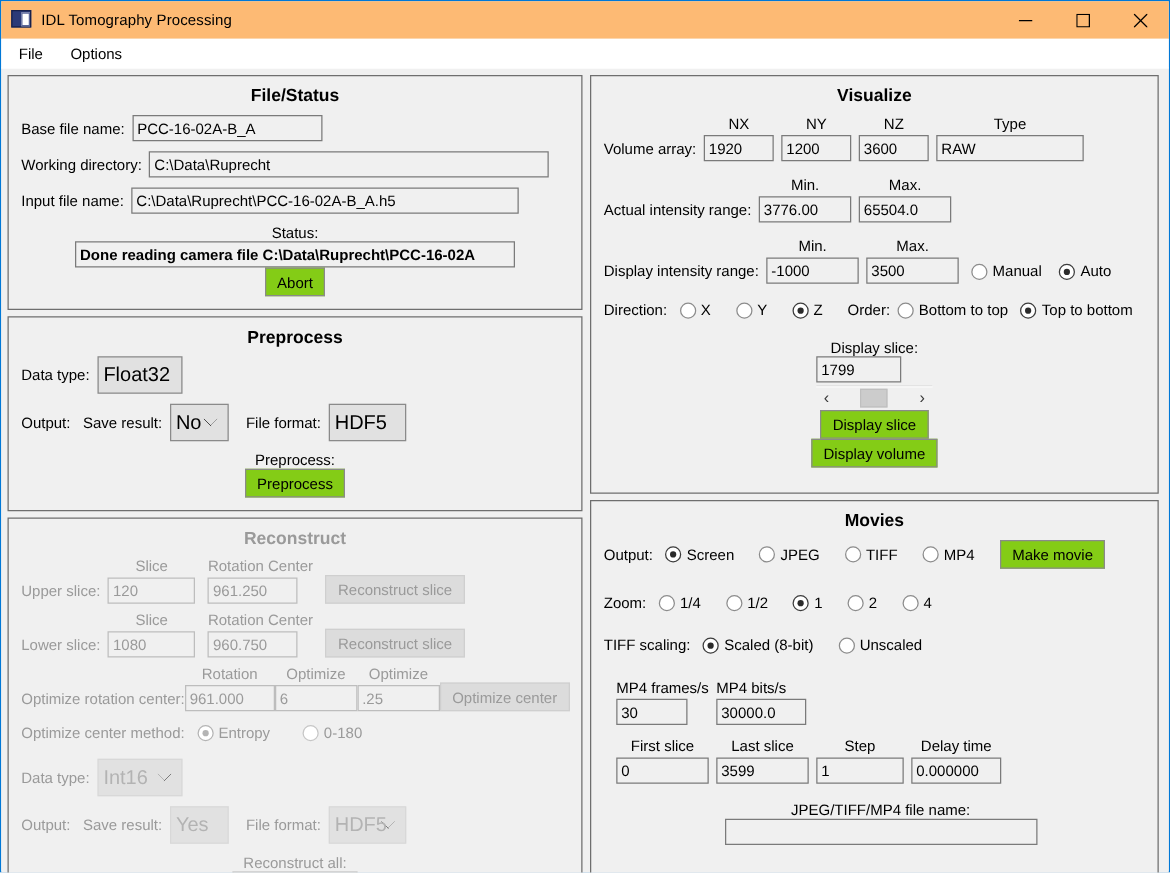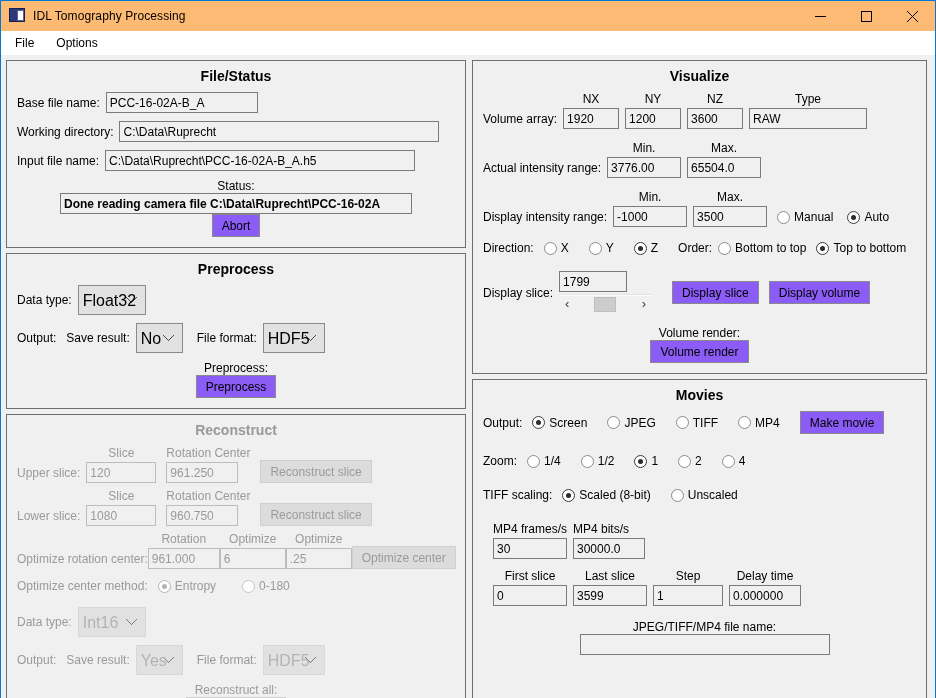--- a/index.html
+++ b/index.html
@@ -80,21 +80,21 @@
   
   .tin {
     border:1px solid #7a7a7a; background:#f0f0f0;
     height:21px; font-family:"Liberation Sans", sans-serif;
     font-size:12px; color:#000; padding:0 3px; outline:none;
   }
   .tin:disabled { color:#9a9a9a; border-color:#bdbdbd; background:#f0f0f0; }
   .tin.bold { font-weight:bold; }
   
   .btn {
-    border:1px solid #8a8a8a; background:#8b5cf6;
+    border:1px solid #8a8a8a; background:#84cc16;
     height:23px; padding:0 9px; font-family:"Liberation Sans", sans-serif;
     font-size:12px; color:#000; cursor:default; white-space:nowrap;
   }
   .btn:disabled { color:#9a9a9a; border-color:#cfcfcf; background:#dcdcdc; }
   
   .sel {
     border:1px solid #8a8a8a; background:#e1e1e1;
     height:30px; font-family:"Liberation Sans", sans-serif;
     font-size:16px; color:#000; padding:0 2px 0 4px;
     -webkit-appearance:none; appearance:none;
@@ -458,25 +458,20 @@
               <div class="thumb"></div>
               <div class="arrow ra">›</div>
             </div>
           </div>
           <span class="gap20"></span>
           <button class="btn">Display slice</button>
           <span class="gap10"></span>
           <button class="btn">Display volume</button>
         </div>
 
-        <div class="row">
-          <span class="lbl">Volume render:</span>
-          <span class="gap6"></span>
-          <button class="btn">Volume render</button>
-        </div>
       </div>
 
       <div class="panel" style="flex:1 1 auto">
         <div class="panel-title">Movies</div>
 
         <div class="row" style="margin-bottom:20px">
           <span class="lbl">Output:</span>
           <span class="gap10"></span>
           <span class="rad on">
             <span class="dot"></span>
@@ -540,21 +535,21 @@
           <span class="gap20"></span>
           <span class="rad">
             <span class="dot"></span>
             <span class="rl">Unscaled</span>
           </span>
         </div>
 
         <div class="row" style="align-items:flex-end;margin-bottom:10px;padding-left:10px">
           <div class="stack">
             <span class="head" style="text-align:left">MP4 frames/s</span>
-            <input class="tin" style="width: 74px;" value="30">
+            <input class="tin" style="width: 57px;" value="30">
           </div>
           <span class="gap6"></span>
           <div class="stack">
             <span class="head" style="text-align:left">MP4 bits/s</span>
             <input class="tin" style="width: 72px;" value="30000.0">
           </div>
         </div>
 
         <div class="row" style="align-items:flex-end;margin-bottom:14px;padding-left:10px">
           <div class="stack">

